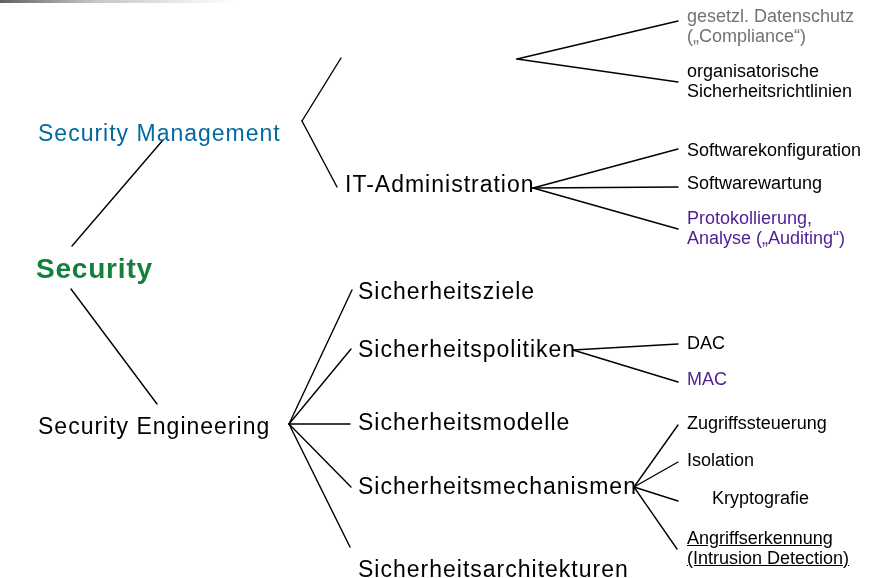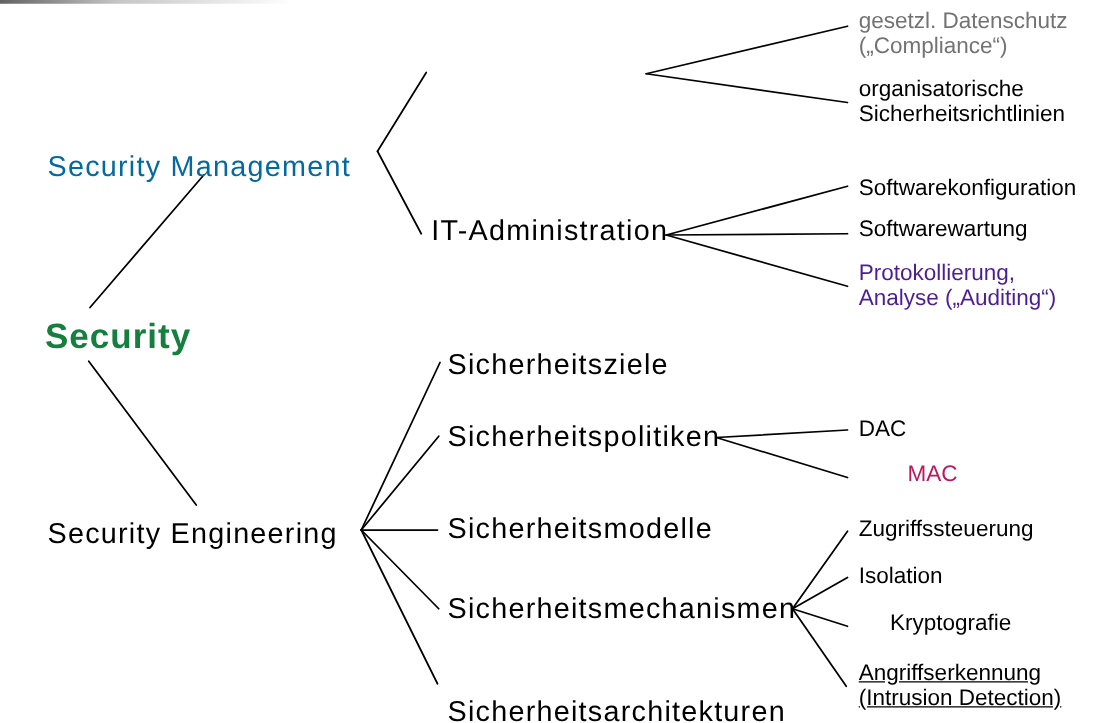--- a/index.html
+++ b/index.html
@@ -78,21 +78,21 @@
 („Compliance“)</div>
   <div class="lbl leaf" style="left: 687px; top: 61px; color: rgb(0, 0, 0);">organisatorische
 Sicherheitsrichtlinien</div>
 
   <div class="lbl leaf" style="left: 687px; top: 140px; color: rgb(0, 0, 0); text-align: right;">Softwarekonfiguration</div>
   <div class="lbl leaf" style="left: 687px; top: 173px; color: rgb(0, 0, 0);">Softwarewartung</div>
   <div class="lbl leaf" style="left: 687px; top: 208px; color: #4c1d95;">Protokollierung,
 Analyse („Auditing“)</div>
 
   <div class="lbl leaf" style="left: 687px; top: 333px; color: rgb(0, 0, 0);">DAC</div>
-  <div class="lbl leaf" style="left: 687px; top: 369px; color: #be185d; margin-left: 39px;">MAC</div>
+  <div class="lbl leaf" style="left: 687px; top: 369px; color: #4c1d95;">MAC</div>
 
   <div class="lbl leaf" style="left: 687px; top: 413px; color: rgb(0, 0, 0);">Zugriffssteuerung</div>
   <div class="lbl leaf" style="left: 687px; top: 450px; color: rgb(0, 0, 0);">Isolation</div>
   <div class="lbl leaf" style="left: 712px; top: 488px; color: rgb(0, 0, 0);">Kryptografie</div>
   <div class="lbl leaf" style="left: 687px; top: 528px; color: rgb(0, 0, 0); text-decoration: underline;">Angriffserkennung
 (Intrusion Detection)</div>
 
   <div class="artifact"></div>
 </div>
 

